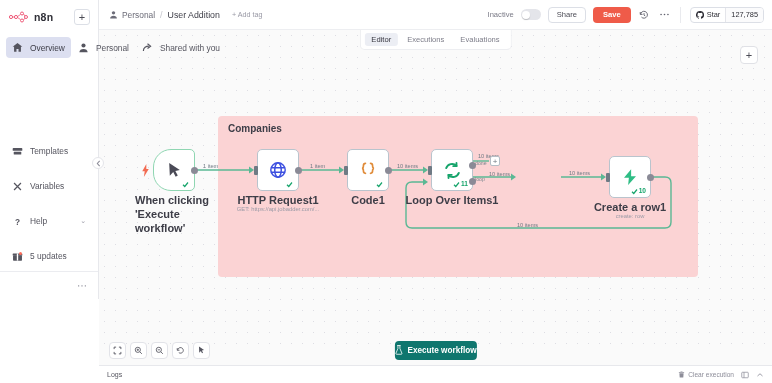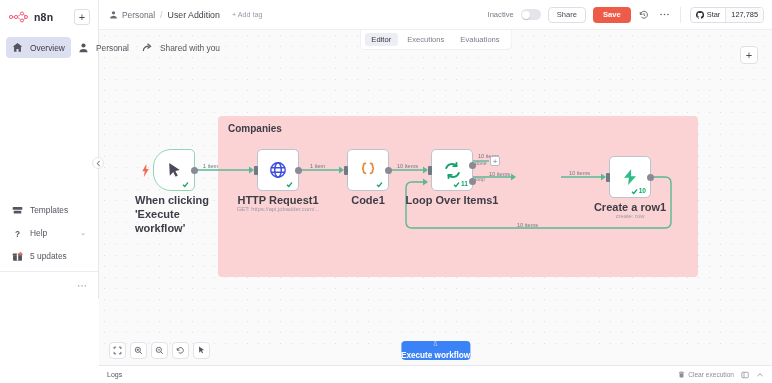--- a/index.html
+++ b/index.html
@@ -30,21 +30,21 @@
   .sb-item {
     display: flex; align-items: center; gap: 7px; height: 21px;
     padding: 0 6px; border-radius: 4px; cursor: pointer;
     font-size: 8.4px; color: #55555f; white-space: nowrap;
   }
   .sb-item.active { background: #dcdff0; color: #3c3c46; }
   .sb-ico { width: 11px; height: 11px; flex: 0 0 11px; display: flex; align-items: center; justify-content: center; color: #55555f; }
   .sb-ico svg { display: block; }
   .sb-spacer { flex: 1 1 auto; }
   .sb-bottom { padding: 0 6px 4px 6px; display: flex; flex-direction: column; gap: 1px; }
-  .sb-bottom .sb-item { height: 22px; }
+  .sb-bottom .sb-item { height: 22px; margin-top: 12px; }
   .chev-sm { margin-left: auto; color: #9a9aa6; font-size: 7px; }
   .updates-dot {
     position: absolute; width: 3px; height: 3px; border-radius: 50%;
     background: #ff6d5a; margin-left: 6px; margin-top: -6px;
   }
   .sb-foot {
     border-top: 1px solid #ebecf0; height: 28px; display: flex;
     align-items: center; justify-content: flex-end; padding: 0 10px;
   }
   .dots { color: #8d8d99; font-size: 10px; letter-spacing: 1px; line-height: 1; cursor: pointer; }
@@ -175,24 +175,24 @@
     pointer-events: none;
   }
   .zoom-group { display: flex; gap: 4px; pointer-events: auto; }
   .zbtn {
     width: 17px; height: 17px; background: #fff; border: 1px solid #e2e3e8;
     border-radius: 4px; display: flex; align-items: center; justify-content: center;
     color: #54545f; cursor: pointer;
   }
   .exec-btn {
     position: absolute; left: 50%; transform: translateX(-50%);
-    height: 19px; padding: 0 0; background: #3b82f6; color: #fff;
+    height: 19px; padding: 0 0; background: #0f766e; color: #fff;
     border-radius: 4px; font-size: 8.2px; font-weight: 600;
     display: flex; align-items: center; gap: 5px; cursor: pointer;
-    pointer-events: auto; border: none; flex-direction: column;
+    pointer-events: auto; border: none;
   }
   .logsbar {
     position: absolute; left: 0; right: 0; bottom: 0; height: 18px;
     background: #fff; border-top: 1px solid #e7e8ec;
     display: flex; align-items: center; padding: 0 8px; z-index: 5;
   }
   .logs-label { font-size: 7px; color: #55555f; }
   .logs-right { margin-left: auto; display: flex; align-items: center; gap: 7px; }
   .clear-exec { display: flex; align-items: center; gap: 3px; font-size: 6.6px; color: #8d8d99; cursor: pointer; }
   .mini-ico { width: 8px; height: 8px; color: #8d8d99; display: flex; align-items: center; justify-content: center; cursor: pointer; }
@@ -251,20 +251,28 @@
 
     <div class="sb-bottom">
       <div class="sb-item">
         <span class="sb-ico">
           <svg width="11" height="11" viewBox="0 0 16 16" fill="currentColor">
               <rect x="1" y="3" width="14" height="4" rx="1"></rect>
               <rect x="2.5" y="8.5" width="11" height="4" rx="1"></rect>
             </svg>
         </span>
         <span>Templates</span>
+      </div>
+      <div class="sb-item">
+        <span class="sb-ico">
+          <svg width="11" height="11" viewBox="0 0 16 16" fill="none" stroke="currentColor" stroke-width="1.8">
+              <path d="M3 3l10 10M13 3L3 13"></path>
+            </svg>
+        </span>
+        <span>Variables</span>
       </div>
       <div class="sb-item">
         <span class="sb-ico">
           <svg width="11" height="11" viewBox="0 0 16 16" fill="currentColor">
               <text x="8" y="12.5" font-size="12" font-family="Liberation Sans, sans-serif" text-anchor="middle" font-weight="700">?</text>
             </svg>
         </span>
         <span>Help</span>
         <span class="chev-sm">⌄</span>
       </div>

